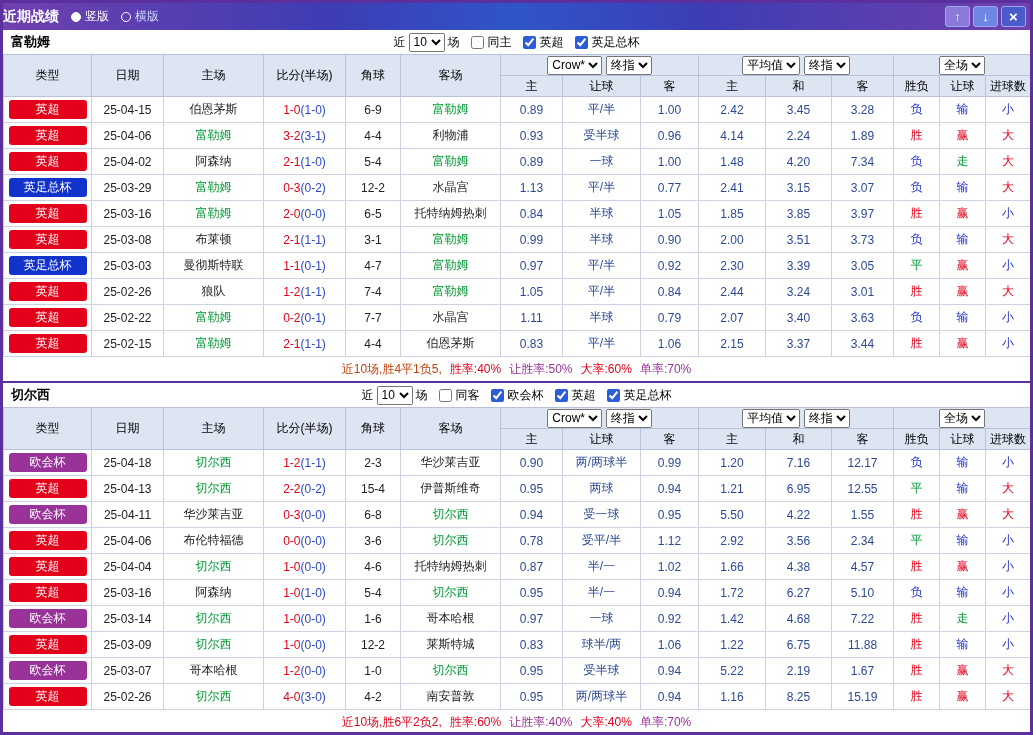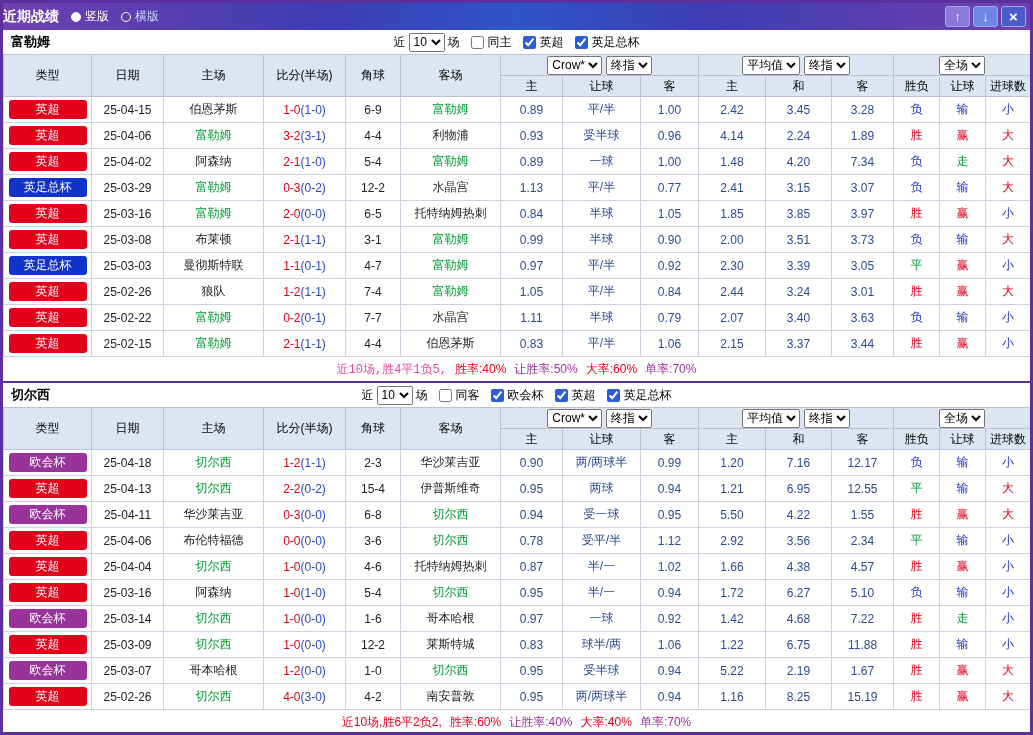--- a/index.html
+++ b/index.html
@@ -306,21 +306,21 @@
             <td class="odds">2.15</td>
             <td class="odds">3.37</td>
             <td class="odds">3.44</td>
             <td style="color: rgb(226, 0, 26);">胜</td>
             <td style="color: rgb(226, 0, 26);">赢</td>
             <td style="color: rgb(34, 51, 204);">小</td>
           </tr>
         </tbody>
     </table>
     <div class="summary">
-        <span style="color: #ec4899; font-family: Liberation Mono, monospace;">近10场,胜4平1负5,</span>
+        <span style="color: #c2410c;">近10场,胜4平1负5,</span>
         <span style="color: rgb(226, 0, 26);">胜率:40%</span>
         <span style="color: rgb(153, 51, 153);">让胜率:50%</span>
         <span style="color: rgb(226, 0, 26);">大率:60%</span>
         <span style="color: rgb(153, 51, 153);">单率:70%</span>
       </div>
   </div>
 
   <div class="section section2">
     <div class="team-row">
       <span class="team-name">切尔西</span>

